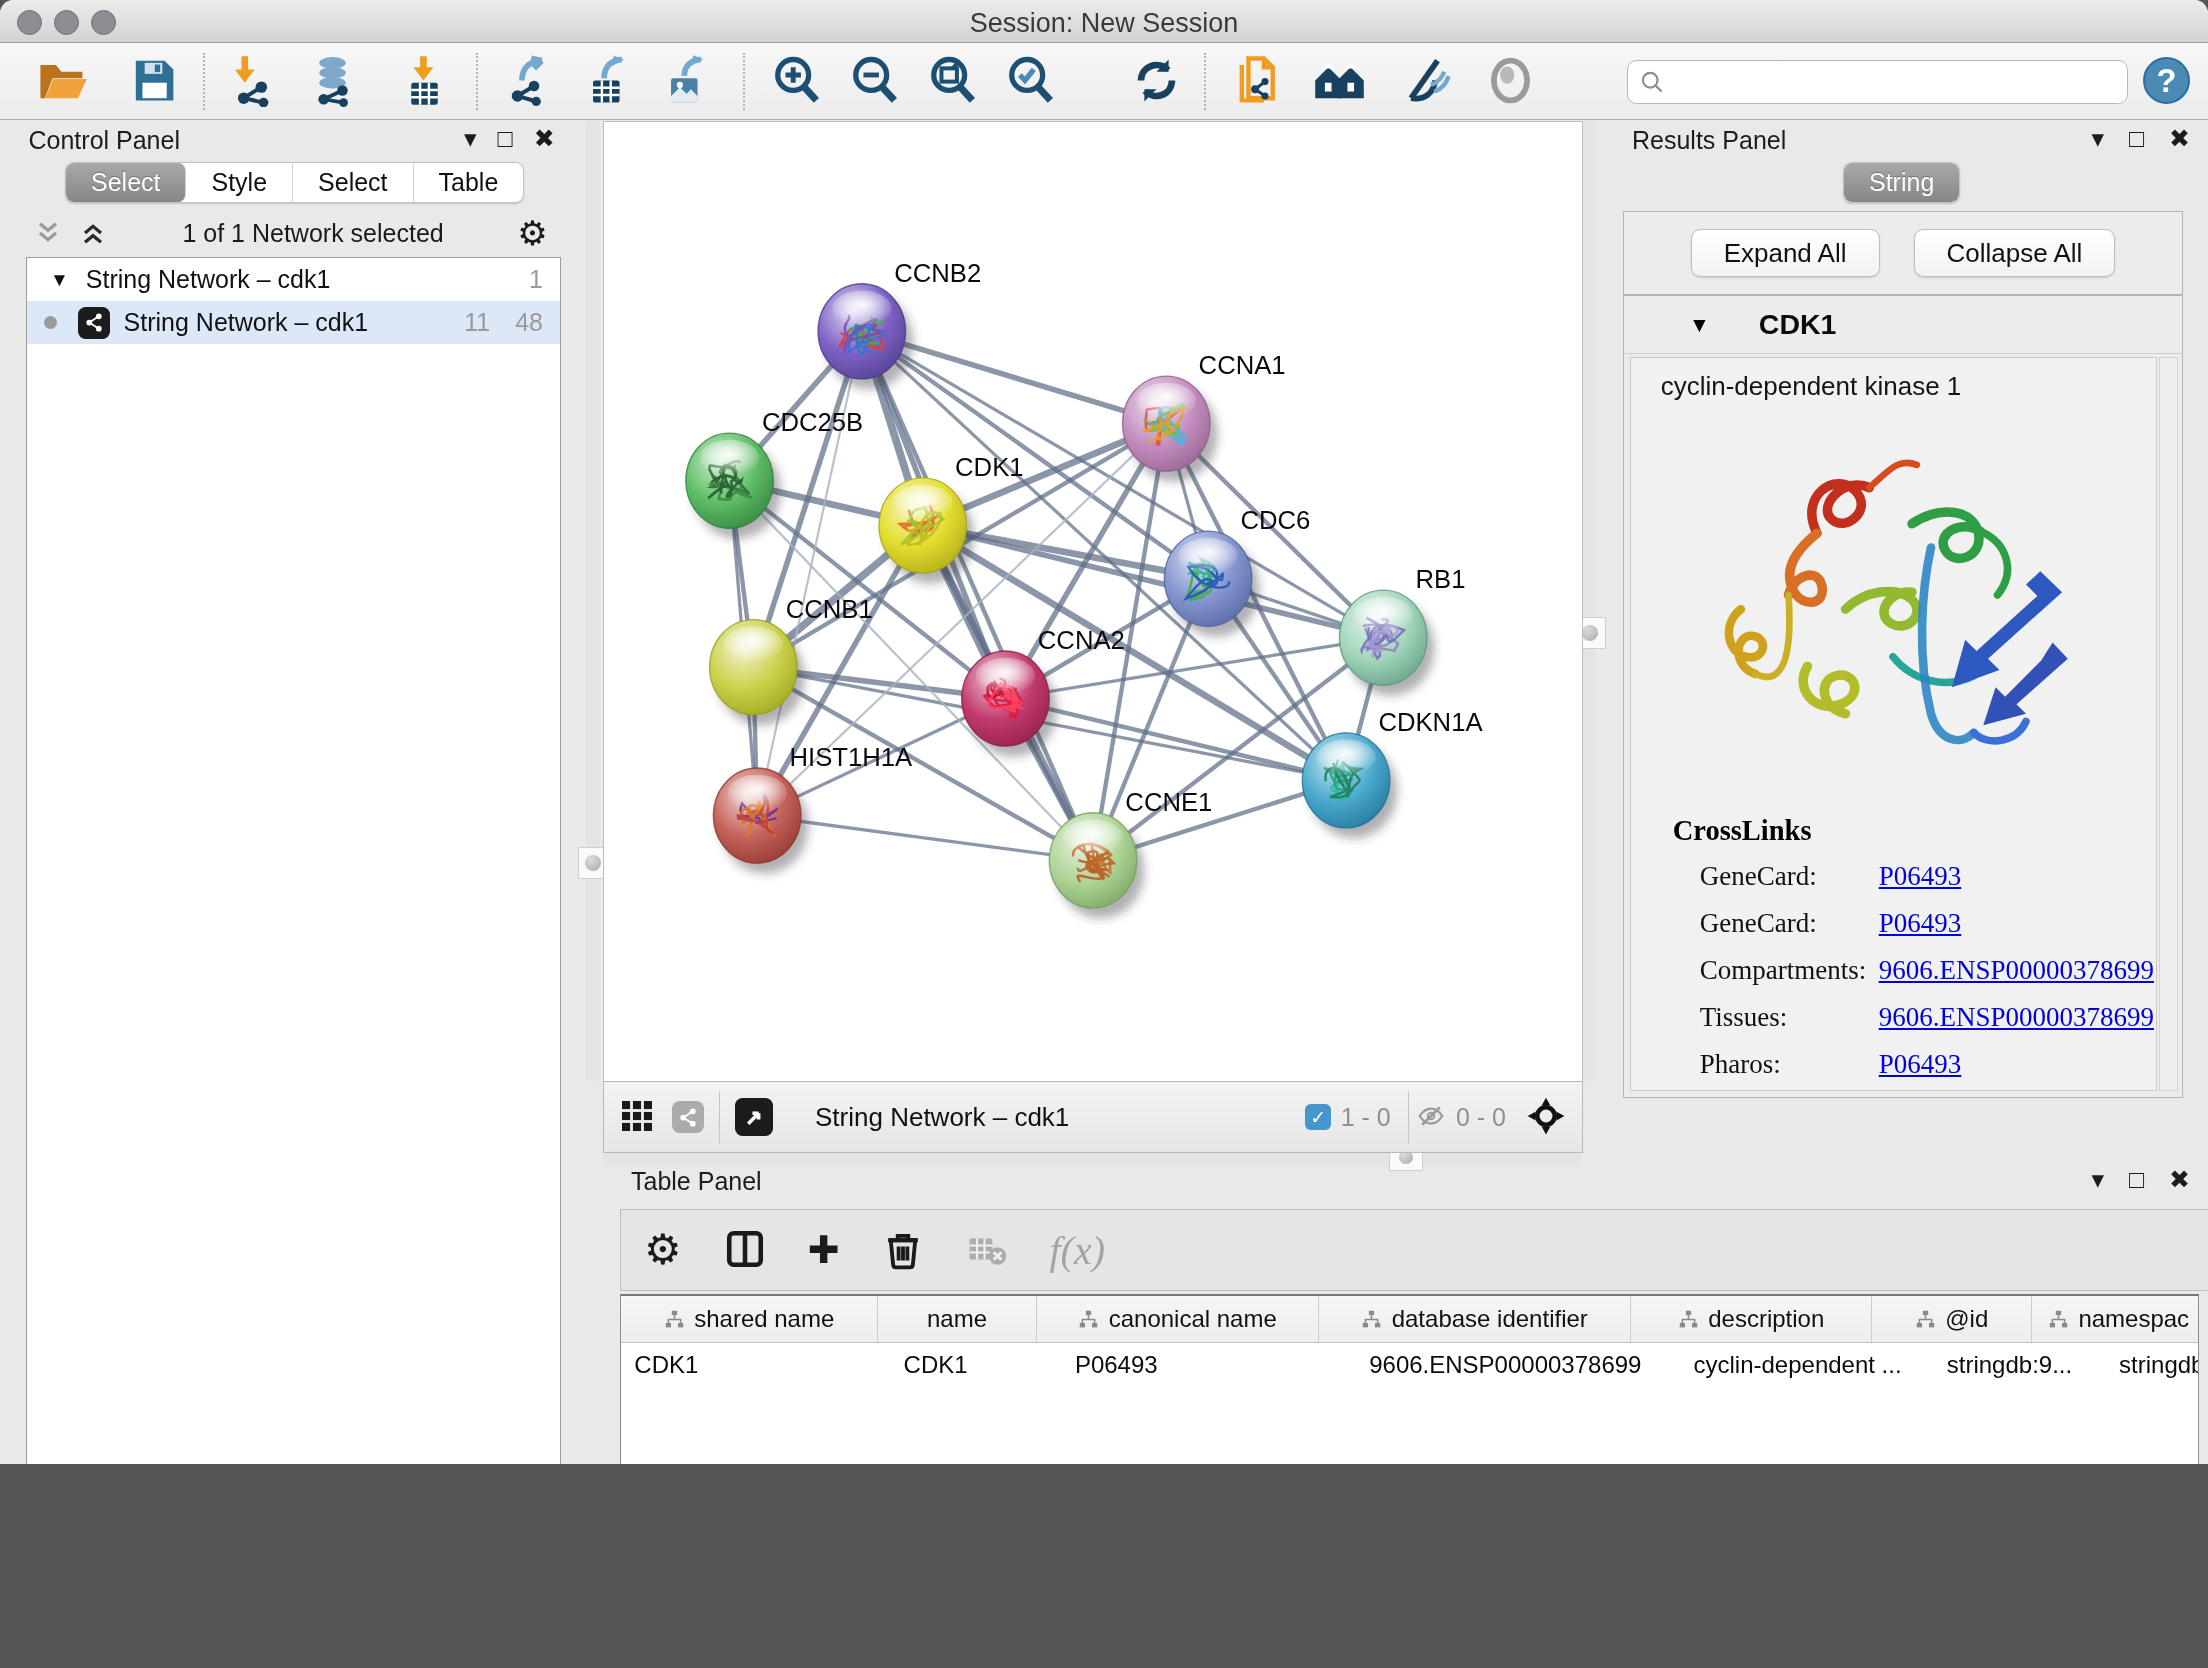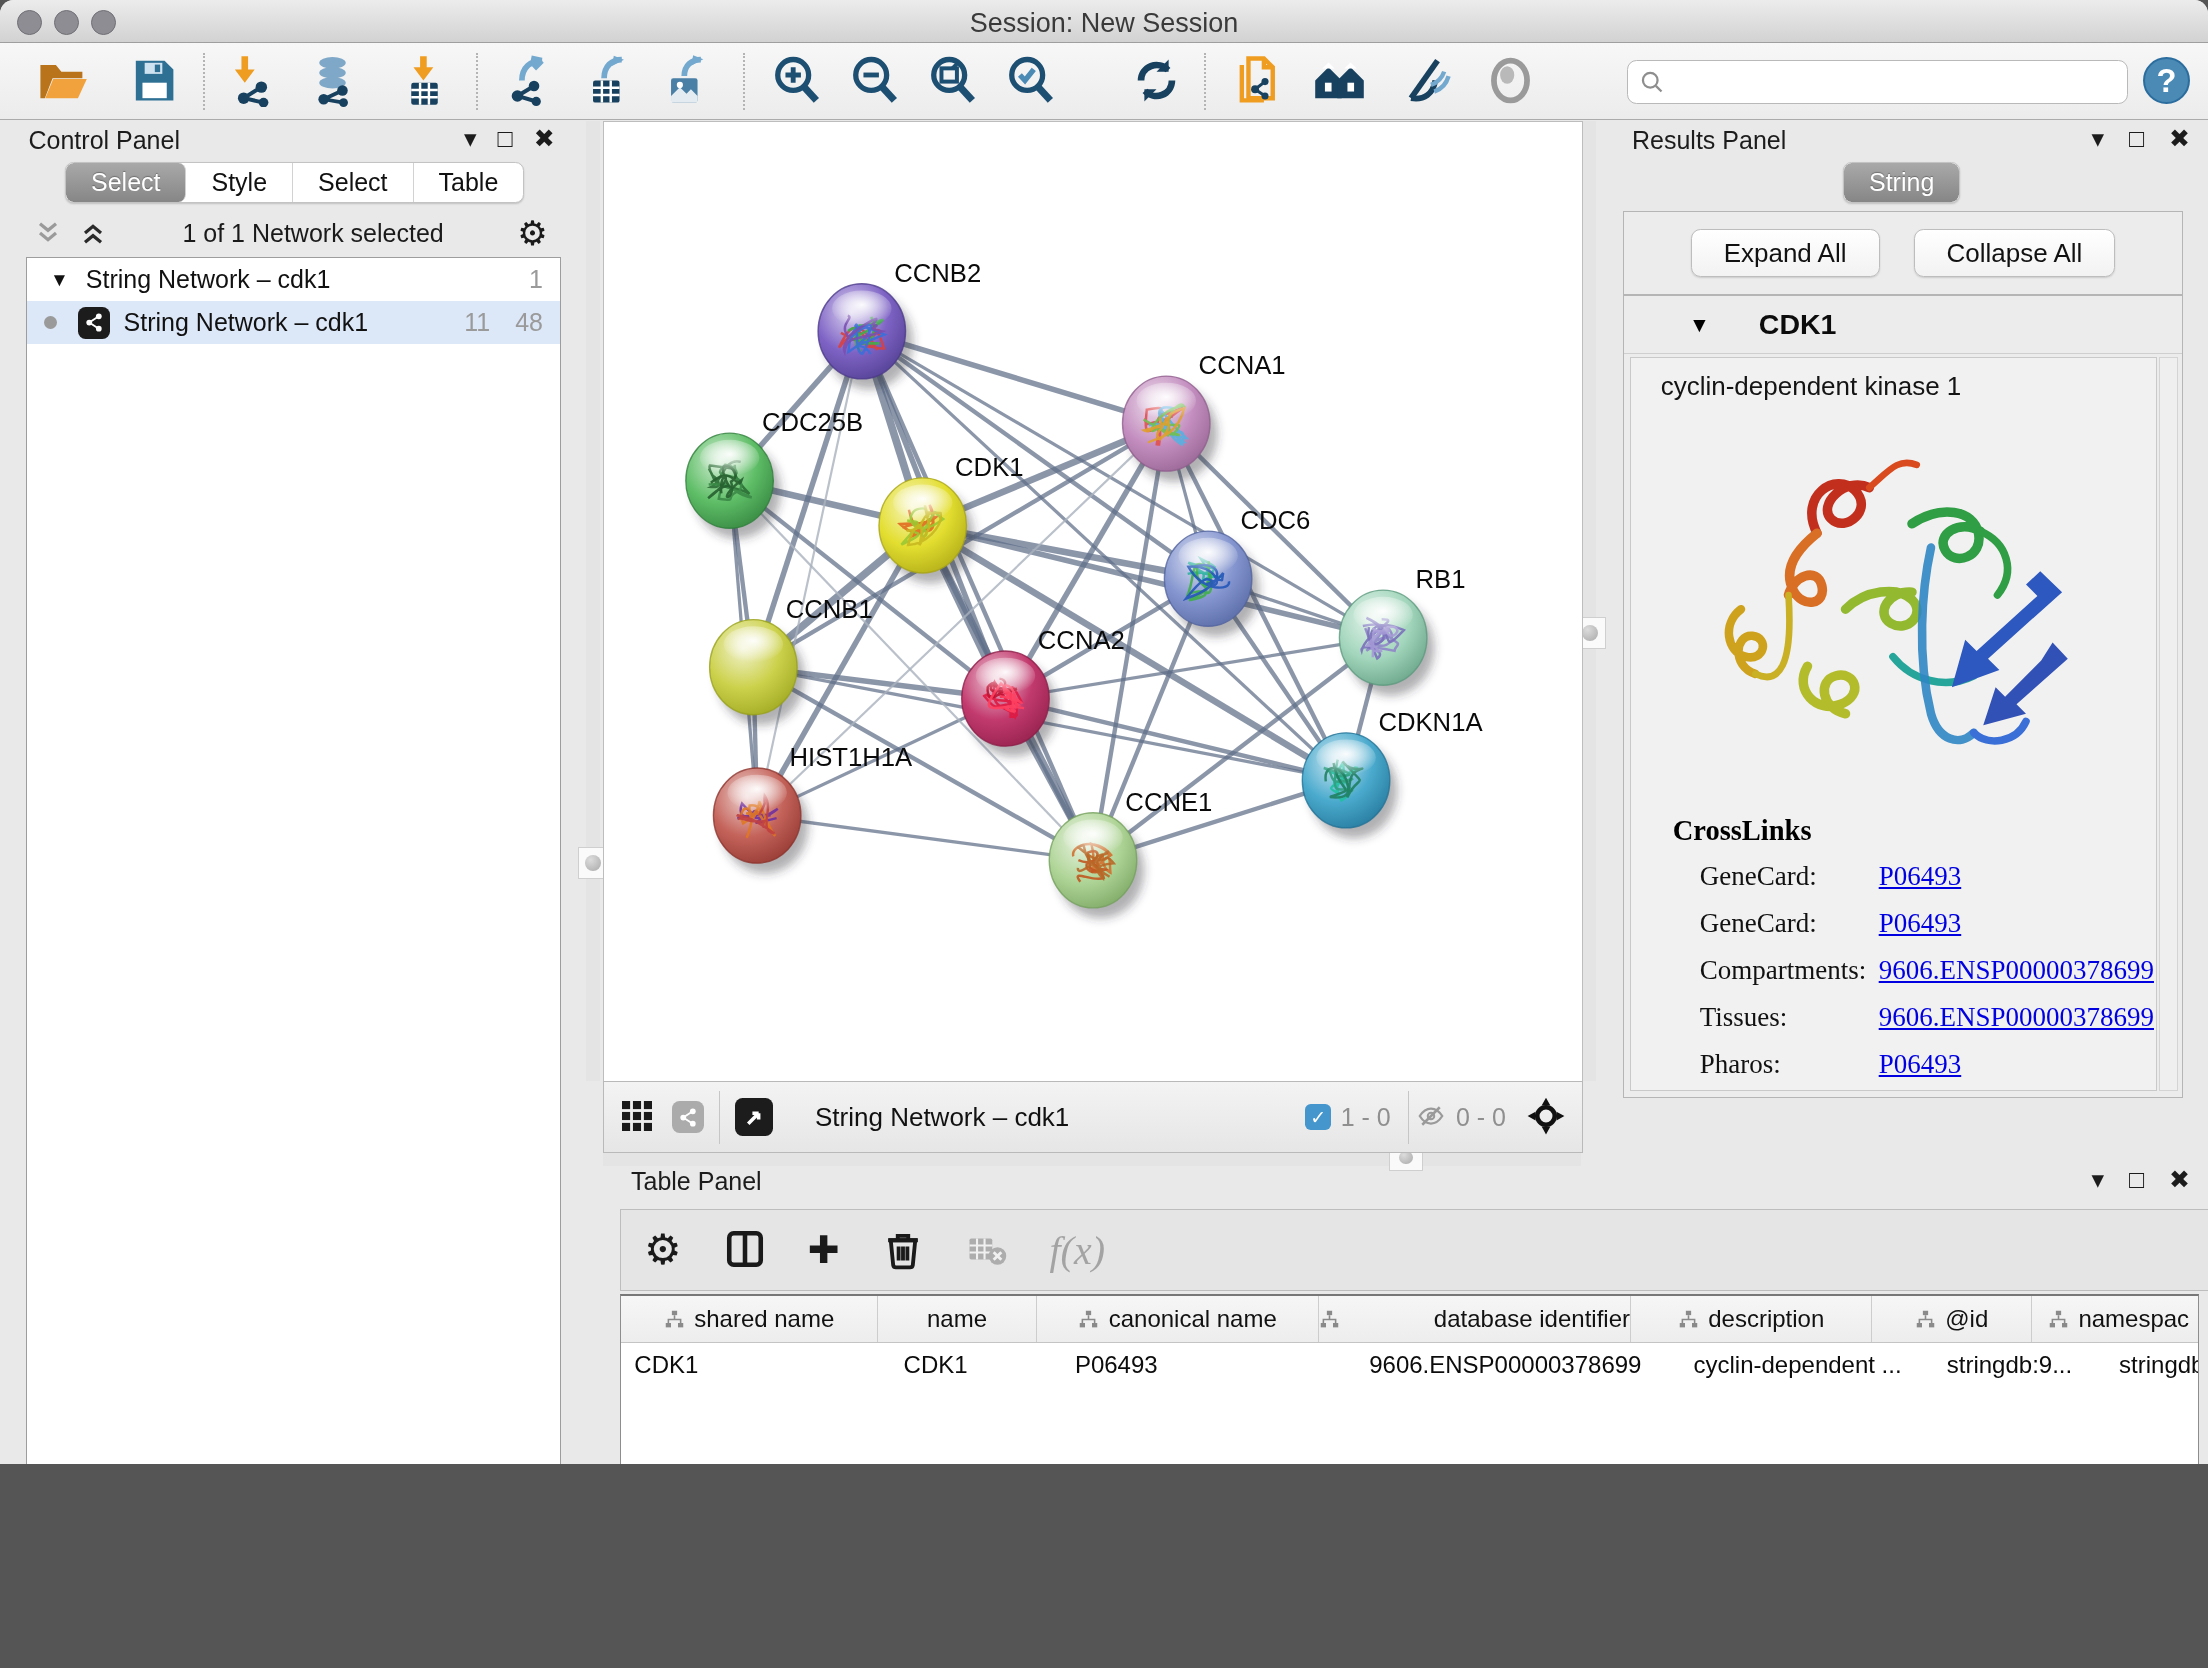--- a/index.html
+++ b/index.html
@@ -712,21 +712,21 @@
         </div>
         <div class="th" style="width: 281px; flex: 0 0 auto;">
           <svg viewBox="0 0 24 24" width="21" height="21">
             <rect x="9" y="2" width="6" height="5" fill="#8a8a8a"></rect>
             <rect x="2" y="16" width="6" height="5" fill="#8a8a8a"></rect>
             <rect x="16" y="16" width="6" height="5" fill="#8a8a8a"></rect>
             <path d="M12 7v5M5 16v-4h14v4" stroke="#8a8a8a" stroke-width="1.8" fill="none"></path>
           </svg>
           <span>canonical name</span>
         </div>
-        <div class="th" style="width: 311px; flex: 0 0 auto; justify-content: space-between;">
+        <div class="th" style="width: 311px; flex: 0 0 auto;">
           <svg viewBox="0 0 24 24" width="21" height="21">
             <rect x="9" y="2" width="6" height="5" fill="#8a8a8a"></rect>
             <rect x="2" y="16" width="6" height="5" fill="#8a8a8a"></rect>
             <rect x="16" y="16" width="6" height="5" fill="#8a8a8a"></rect>
             <path d="M12 7v5M5 16v-4h14v4" stroke="#8a8a8a" stroke-width="1.8" fill="none"></path>
           </svg>
           <span>database identifier</span>
         </div>
         <div class="th" style="width: 240px; flex: 0 0 auto; justify-content: center;">
           <svg viewBox="0 0 24 24" width="21" height="21">

